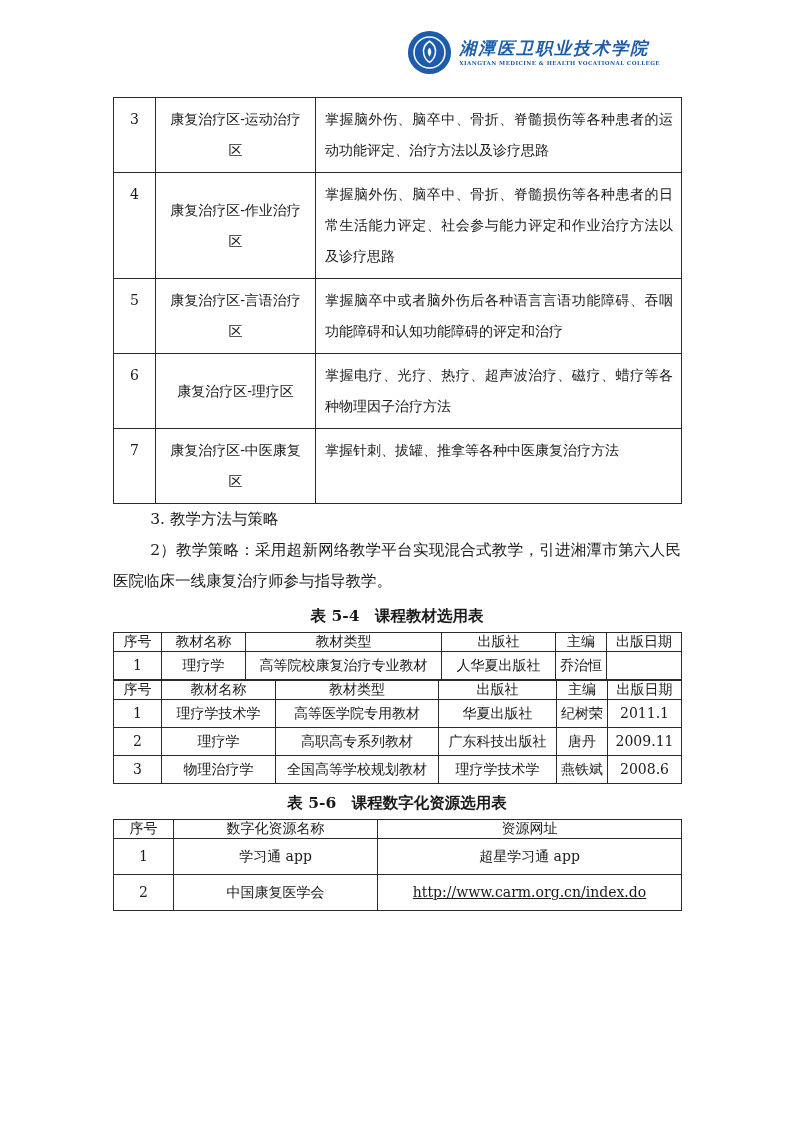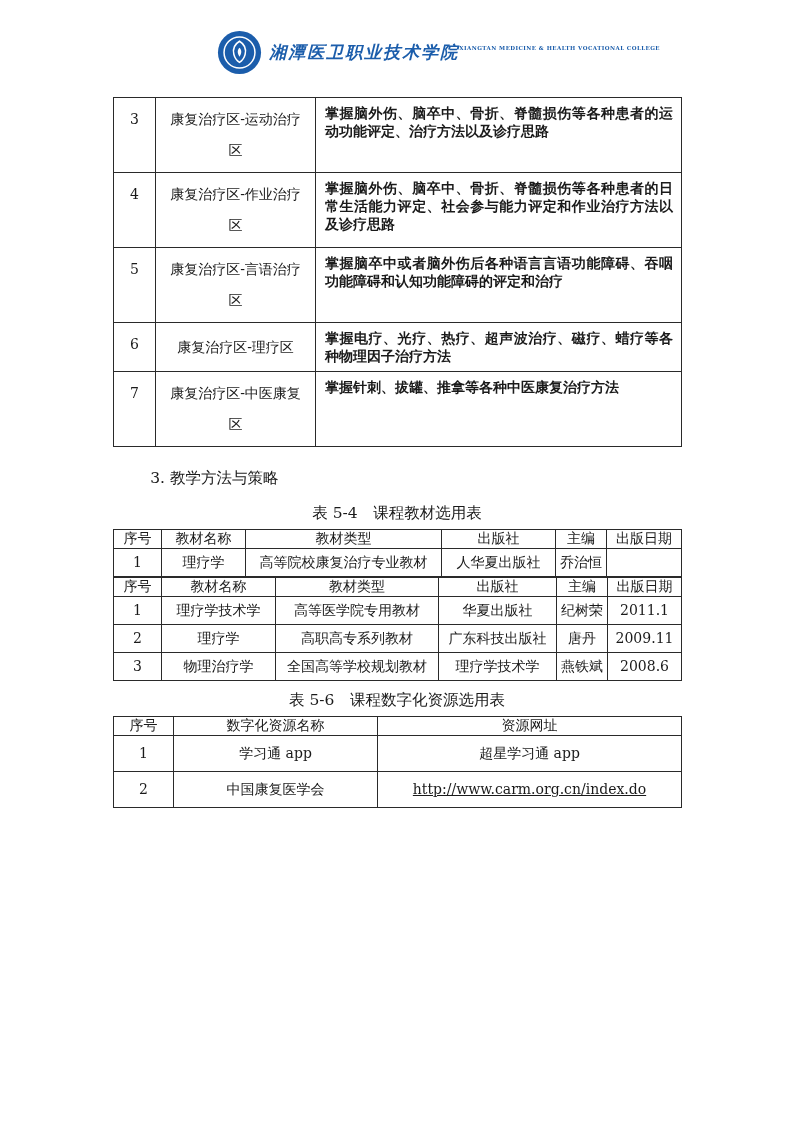--- a/index.html
+++ b/index.html
@@ -8,41 +8,41 @@
     width:793px; height:1122px; margin:0 auto; background:#ffffff;
     font-family:"DejaVu Serif","Liberation Serif",serif;
     color:#1a1a1a; position:relative; overflow:hidden;
   }
   .content { padding:0 112px 0 113px; }
 
   
   .header { padding-top:30px; height:75px; display:flex; justify-content:flex-end; padding-right:133px; }
   .logo { display:flex; align-items:center; gap:7px; }
   .logo-badge { width:45px; height:45px; flex:0 0 auto; }
-  .logo-text { display:flex; flex-direction:row; line-height:1.15; }
+  .logo-text { display:flex; flex-direction:column; line-height:1.15; }
   .logo-zh { font-size:17px; font-weight:bold; font-style:italic; letter-spacing:2px; white-space:nowrap; }
   .logo-en { font-size:5.5px; font-weight:bold; letter-spacing:0.45px; white-space:nowrap; margin-top:2px; }
 
   
   table { border-collapse:collapse; table-layout:fixed; width:568px; }
   td, th { border:1px solid #2a2a2a; font-weight:normal; font-size:14px; }
 
   
   .facilities-table { margin-top:22px; }
   .facilities-table td { vertical-align:top; }
   .facilities-table .cell-no   { width:42px;  text-align:center; padding:8px 2px 4px; line-height:26px; }
   .facilities-table .cell-area { width:160px; text-align:center;   padding:6px 8px; line-height:31px; vertical-align:middle; }
-  .facilities-table .cell-desc { width:366px; text-align:justify; padding:6px 8px 6px 9px; line-height:18px;font-weight:bold; }
-
-  
-  .body-text { margin-top:16px; }
+  .facilities-table .cell-desc { width:366px; text-align:justify; padding:6px 8px 6px 9px; line-height:31px; }
+
+  
+  .body-text { }
   .body-text p { font-size:15.5px; line-height:31px; text-align:justify; text-indent:2.4em; }
 
   
-  .tbl-caption { text-align:center; font-weight:normal; font-size:15.5px; margin-top:9px; margin-bottom:5px; }
+  .tbl-caption { text-align:center; font-weight:bold; font-size:15.5px; margin-top:9px; margin-bottom:5px; }
   .book-table td { text-align:center; padding:3px 2px; line-height:21px; vertical-align:middle; overflow:hidden; white-space:nowrap; }
   .t54 .c1{width:48px}  .t54 .c2{width:84px}  .t54 .c3{width:196px} .t54 .c4{width:114px} .t54 .c5{width:51px} .t54 .c6{width:75px}
   .t55 .c1{width:48px}  .t55 .c2{width:114px} .t55 .c3{width:163px} .t55 .c4{width:118px} .t55 .c5{width:51px} .t55 .c6{width:74px}
   .res-table td { text-align:center; padding:7px 2px; line-height:21px; vertical-align:middle; white-space:nowrap; }
   .t56 .c1{width:60px} .t56 .c2{width:204px} .t56 .c3{width:304px}
   .link { text-decoration:underline; }
 </style>
 </head>
 <body>
 
@@ -95,20 +95,21 @@
           <tr>
             <td class="cell-no">7</td>
             <td class="cell-area">康复治疗区-中医康复区</td>
             <td class="cell-desc">掌握针刺、拔罐、推拿等各种中医康复治疗方法</td>
           </tr>
         </tbody>
     </table>
 
     <div class="body-text">
       <p>3. 教学方法与策略</p>
+      <p>2）教学策略：采用超新网络教学平台实现混合式教学，引进湘潭市第六人民医院临床一线康复治疗师参与指导教学。</p>
     </div>
 
     <div class="tbl-caption">表 5-4　课程教材选用表</div>
     <table class="book-table t54">
       <thead>
         <tr>
           <th class="c1">序号</th>
           <th class="c2">教材名称</th>
           <th class="c3">教材类型</th>
           <th class="c4">出版社</th>

